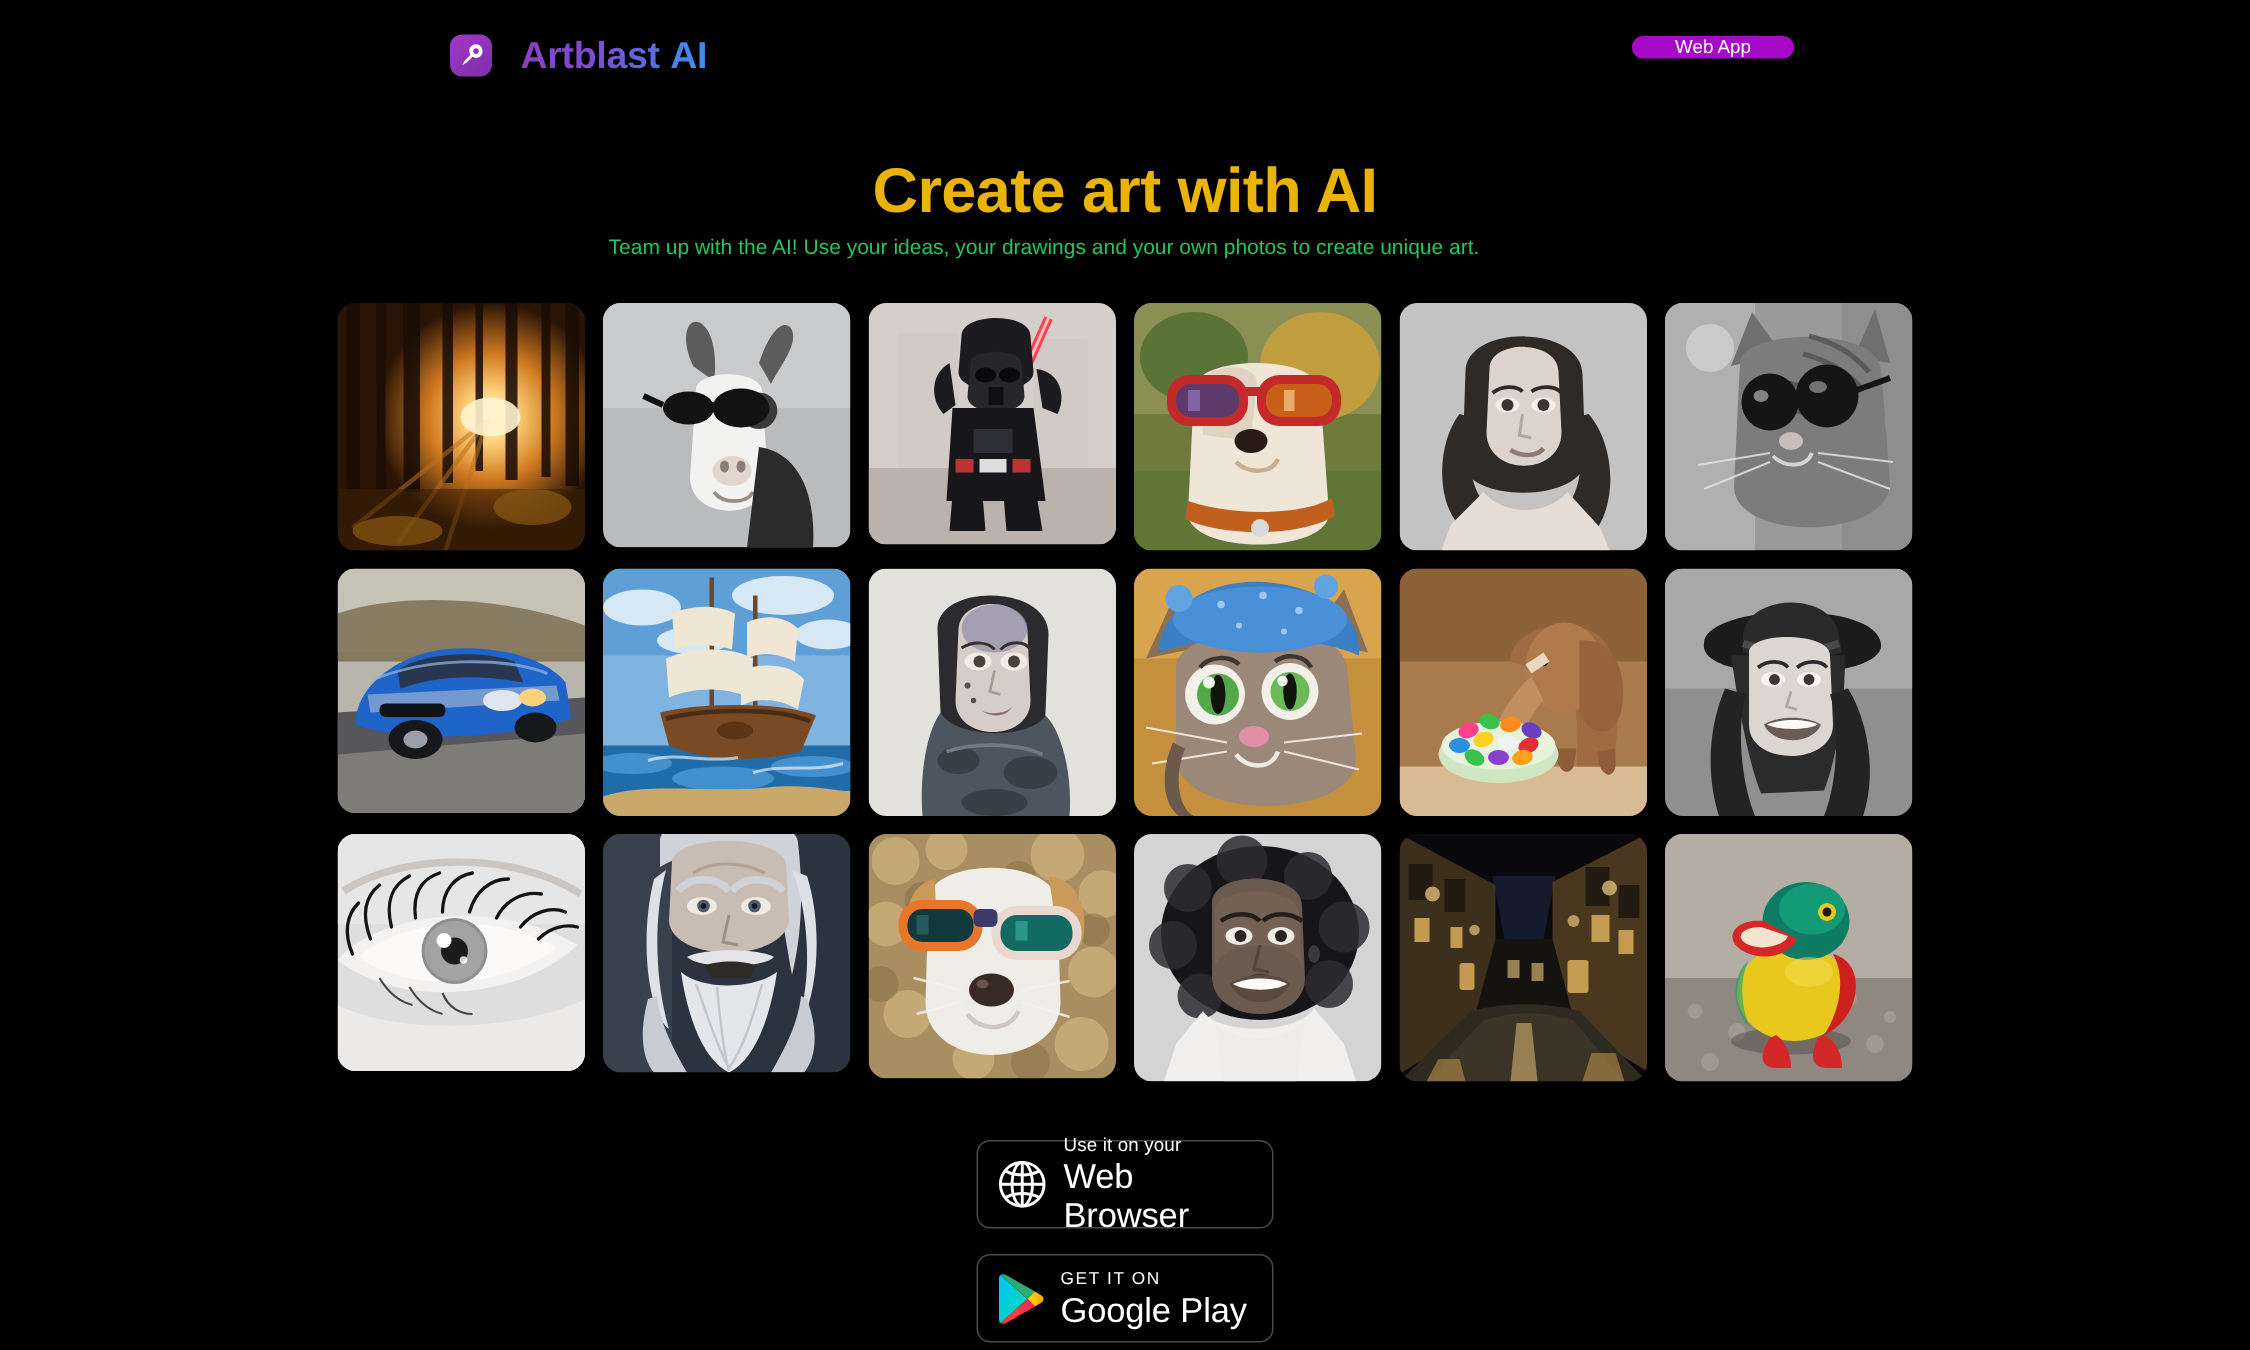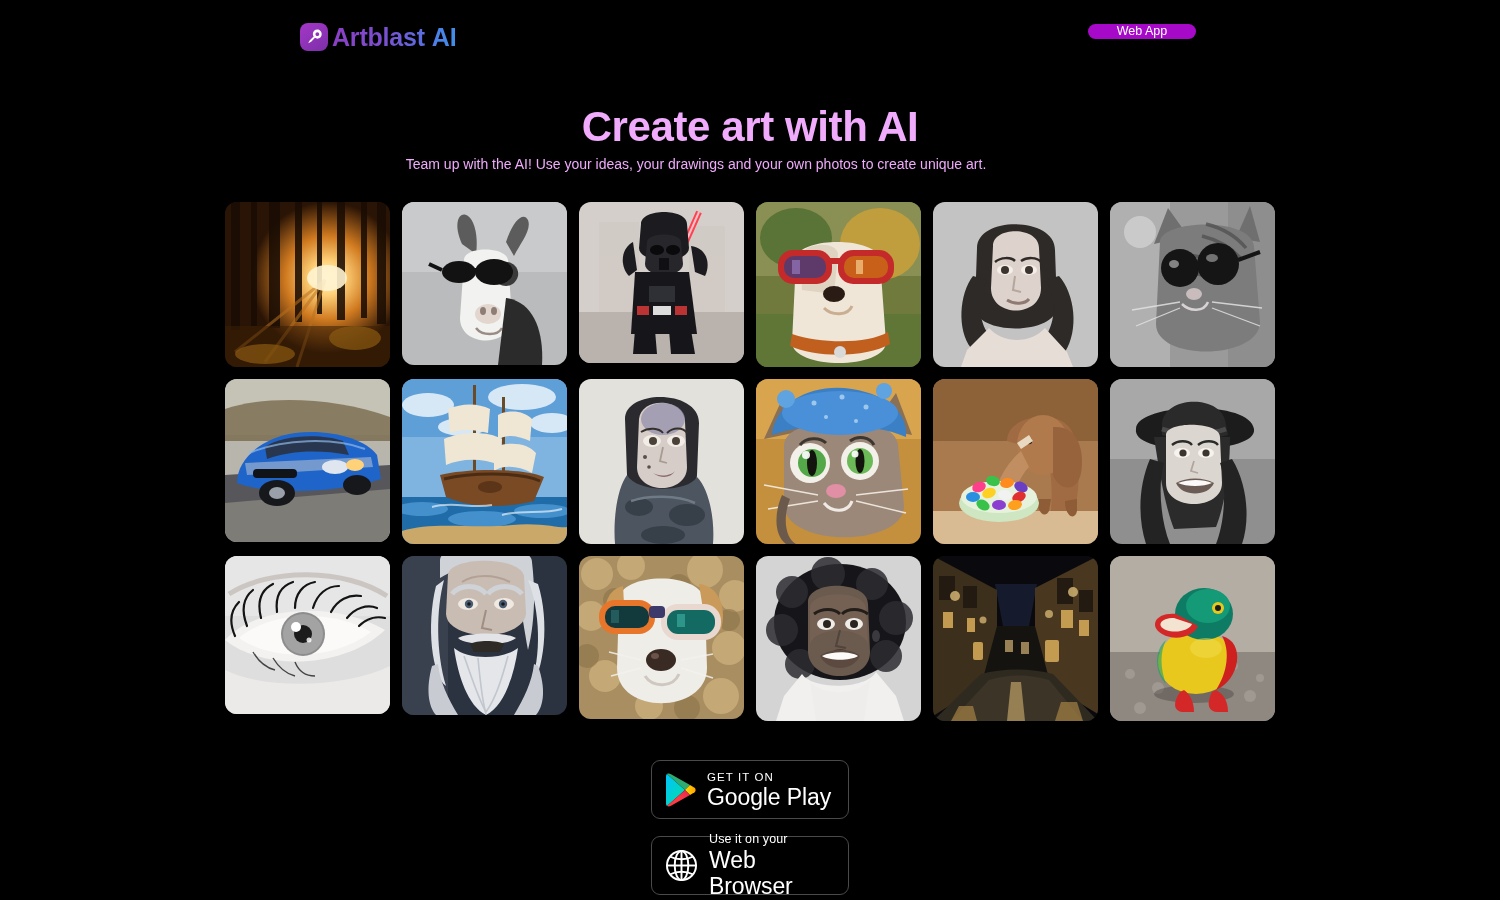--- a/index.html
+++ b/index.html
@@ -22,21 +22,21 @@
     height: 72px;
     display: flex;
     align-items: center;
   }
   .brand {
     position: absolute;
     left: 300px;
     top: 21px;
     display: flex;
     align-items: center;
-    gap: 4px;
+    gap: 19px;
     height: 31px;
   }
   .brand-mark {
     width: 28px; height: 28px;
     border-radius: 8px;
     background: linear-gradient(145deg,#a437c8 0%, #7c2fa8 100%);
     display: flex; align-items: center; justify-content: center;
     flex: none;
   }
   .brand-mark svg { display:block; }
@@ -82,32 +82,32 @@
 
   
   .hero { position:absolute; top:0; left:0; width:1500px; }
   .hero-title {
     position: absolute;
     top: 103px;
     width: 1500px;
     text-align: center;
     font-size: 42px;
     font-weight: 700;
-    color: #f0abfc;
+    color: #eab308;
     letter-spacing: -0.4px;
     line-height: 47px;
   }
   .hero-sub {
     position: absolute;
     top: 155px;
     width: 1392px;
     text-align: center;
     font-size: 14px;
     font-weight: 400;
-    color: #f0abfc;
+    color: #22c55e;
     line-height: 18px;
   }
 
   
   .grid {
     position: absolute;
     left: 225px;
     top: 202px;
     width: 1050px;
     display: grid;
@@ -768,20 +768,37 @@
         <path d="M64 62 C50 62 46 70 56 74 C66 78 80 74 82 68 Z" fill="#f2e4d0"></path>
         <path d="M70 136 C62 148 64 156 74 156 L84 156 C84 146 80 138 74 134 Z" fill="#d42828"></path>
         <path d="M102 136 C96 148 98 156 108 156 L118 156 C118 146 114 138 106 134 Z" fill="#d42828"></path>
         <ellipse cx="96" cy="92" rx="16" ry="10" fill="#f2de50" opacity="0.5"></ellipse>
       </svg>
     </div>
 
   </div>
 
   <div class="badges">
+
+    <a class="badge">
+      <span class="badge-icon">
+        <svg width="33" height="33" viewBox="0 0 34 34">
+          <circle cx="17" cy="17" r="15" fill="none" stroke="#ffffff" stroke-width="2"></circle>
+          <ellipse cx="17" cy="17" rx="7" ry="15" fill="none" stroke="#ffffff" stroke-width="2"></ellipse>
+          <line x1="2" y1="17" x2="32" y2="17" stroke="#ffffff" stroke-width="2"></line>
+          <path d="M5.5 8 C12 11.5 22 11.5 28.5 8" fill="none" stroke="#ffffff" stroke-width="2"></path>
+          <path d="M5.5 26 C12 22.5 22 22.5 28.5 26" fill="none" stroke="#ffffff" stroke-width="2"></path>
+          <line x1="17" y1="2" x2="17" y2="32" stroke="#ffffff" stroke-width="2"></line>
+        </svg>
+      </span>
+      <span class="badge-txt">
+        <span class="badge-small-b">Use it on your</span>
+        <span class="badge-big">Web Browser</span>
+      </span>
+    </a>
 
     <a class="badge">
       <span class="badge-icon">
         <svg width="31" height="34" viewBox="0 0 31 34">
           <defs>
             <linearGradient id="gpA" x1="0" y1="0" x2="1" y2="1">
               <stop offset="0%" stop-color="#00c3ff"></stop>
                 <stop offset="100%" stop-color="#00e0a0"></stop>
             </linearGradient>
             <linearGradient id="gpB" x1="0" y1="0" x2="1" y2="0">
@@ -802,32 +819,15 @@
           <path d="M20 17 L25 12 L29.6 14.8 C31 15.8 31 18.2 29.6 19.2 L25 22 Z" fill="url(#gpB)"></path>
           <path d="M2 33 L20 17 L25 22 L6 32.8 C4.6 33.6 3 33.6 2 33 Z" fill="url(#gpC)"></path>
         </svg>
       </span>
       <span class="badge-txt">
         <span class="badge-small">GET IT ON</span>
         <span class="badge-big">Google Play</span>
       </span>
     </a>
 
-    <a class="badge">
-      <span class="badge-icon">
-        <svg width="33" height="33" viewBox="0 0 34 34">
-          <circle cx="17" cy="17" r="15" fill="none" stroke="#ffffff" stroke-width="2"></circle>
-          <ellipse cx="17" cy="17" rx="7" ry="15" fill="none" stroke="#ffffff" stroke-width="2"></ellipse>
-          <line x1="2" y1="17" x2="32" y2="17" stroke="#ffffff" stroke-width="2"></line>
-          <path d="M5.5 8 C12 11.5 22 11.5 28.5 8" fill="none" stroke="#ffffff" stroke-width="2"></path>
-          <path d="M5.5 26 C12 22.5 22 22.5 28.5 26" fill="none" stroke="#ffffff" stroke-width="2"></path>
-          <line x1="17" y1="2" x2="17" y2="32" stroke="#ffffff" stroke-width="2"></line>
-        </svg>
-      </span>
-      <span class="badge-txt">
-        <span class="badge-small-b">Use it on your</span>
-        <span class="badge-big">Web Browser</span>
-      </span>
-    </a>
-
   </div>
 
 </div>
 
 </body></html>

